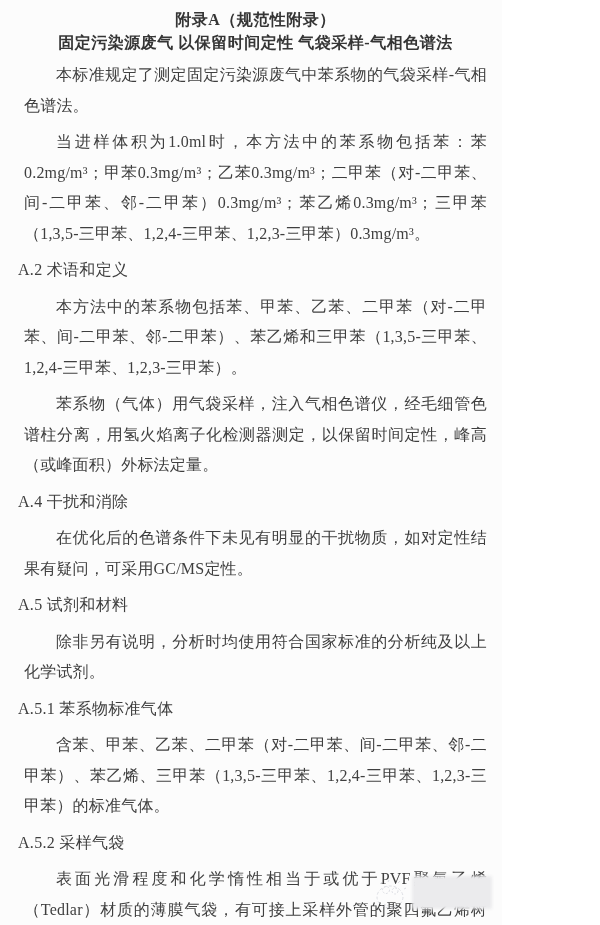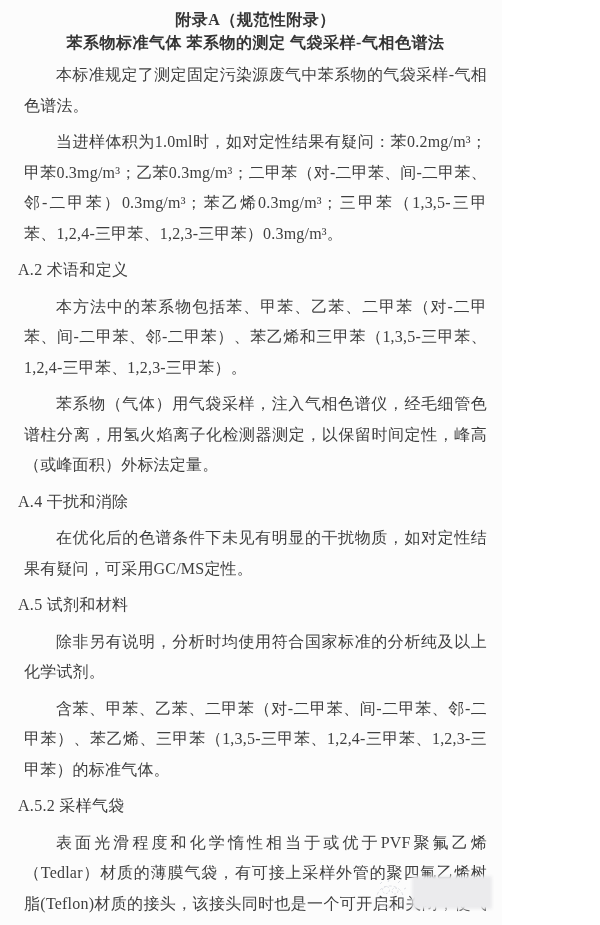--- a/index.html
+++ b/index.html
@@ -57,36 +57,37 @@
     border-radius: 2px;
     filter: blur(1.5px);
   }
 </style>
 </head>
 <body>
 
 <div class="page">
 
   <div class="title">附录A（规范性附录）</div>
-  <div class="title">苯系物标准气体 苯系物的测定 气袋采样-气相色谱法</div>
+  <div class="title">固定污染源废气 以保留时间定性 气袋采样-气相色谱法</div>
 
   <p class="p">本标准规定了测定固定污染源废气中苯系物的气袋采样-气相色谱法。</p>
-  <p class="p">当进样体积为1.0ml时，如对定性结果有疑问：苯0.2mg/m³；甲苯0.3mg/m³；乙苯0.3mg/m³；二甲苯（对-二甲苯、间-二甲苯、邻-二甲苯）0.3mg/m³；苯乙烯0.3mg/m³；三甲苯（1,3,5-三甲苯、1,2,4-三甲苯、1,2,3-三甲苯）0.3mg/m³。</p>
+  <p class="p">当进样体积为1.0ml时，本方法中的苯系物包括苯：苯0.2mg/m³；甲苯0.3mg/m³；乙苯0.3mg/m³；二甲苯（对-二甲苯、间-二甲苯、邻-二甲苯）0.3mg/m³；苯乙烯0.3mg/m³；三甲苯（1,3,5-三甲苯、1,2,4-三甲苯、1,2,3-三甲苯）0.3mg/m³。</p>
 
   <div class="h">A.2 术语和定义</div>
   <p class="p">本方法中的苯系物包括苯、甲苯、乙苯、二甲苯（对-二甲苯、间-二甲苯、邻-二甲苯）、苯乙烯和三甲苯（1,3,5-三甲苯、1,2,4-三甲苯、1,2,3-三甲苯）。</p>
 
   <p class="p">苯系物（气体）用气袋采样，注入气相色谱仪，经毛细管色谱柱分离，用氢火焰离子化检测器测定，以保留时间定性，峰高（或峰面积）外标法定量。</p>
 
   <div class="h">A.4 干扰和消除</div>
   <p class="p">在优化后的色谱条件下未见有明显的干扰物质，如对定性结果有疑问，可采用GC/MS定性。</p>
 
   <div class="h">A.5 试剂和材料</div>
   <p class="p">除非另有说明，分析时均使用符合国家标准的分析纯及以上化学试剂。</p>
 
+  <div class="h">A.5.1 苯系物标准气体</div>
   <p class="p">含苯、甲苯、乙苯、二甲苯（对-二甲苯、间-二甲苯、邻-二甲苯）、苯乙烯、三甲苯（1,3,5-三甲苯、1,2,4-三甲苯、1,2,3-三甲苯）的标准气体。</p>
 
   <div class="h">A.5.2 采样气袋</div>
   <p class="p">表面光滑程度和化学惰性相当于或优于PVF聚氟乙烯（Tedlar）材质的薄膜气袋，有可接上采样外管的聚四氟乙烯树脂(Teflon)材质的接头，该接头同时也是一个可开启和关闭，使气袋内与外界空气连通和隔绝的阀门装置。采样气袋的容积至少1 L，根据分析方法所需的最少样品体积来确定采样气袋的容积规格。</p>
 
   <div class="h">A.5.3 高纯空气：纯度99.999%。</div>
 
   <div class="watermark">
     <svg class="stamp-doodle" width="42" height="36" viewBox="0 0 42 36">
       <g fill="none" stroke="#c3c6cf" stroke-width="1">

